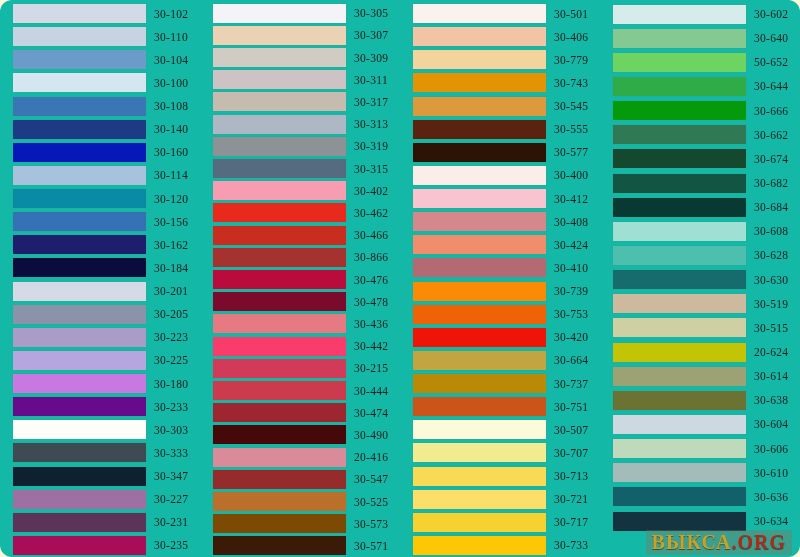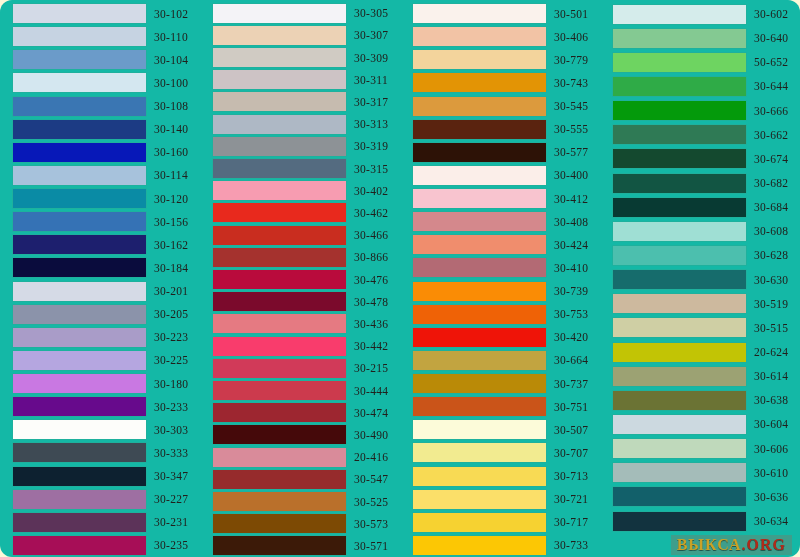--- a/index.html
+++ b/index.html
@@ -51,21 +51,21 @@
     color: #20201c;
     letter-spacing: 0.3px;
     white-space: nowrap;
     font-family: "Liberation Serif", "DejaVu Serif", serif;
   }
   #watermark {
     position: absolute;
     right: 8px;
     bottom: 2px;
     font-family: "Liberation Serif", "DejaVu Serif", serif;
-    font-size: 16px;
+    font-size: 20px;
     font-weight: bold;
     letter-spacing: 1px;
     color: #c9a227;
     text-shadow: 0 1px 0 rgba(0,0,0,0.45);
     background: rgba(140,110,90,0.35);
     padding: 1px 6px;
     pointer-events: none;
   }
   #watermark .wm-org { color: #b02a1a; }
 </style>

